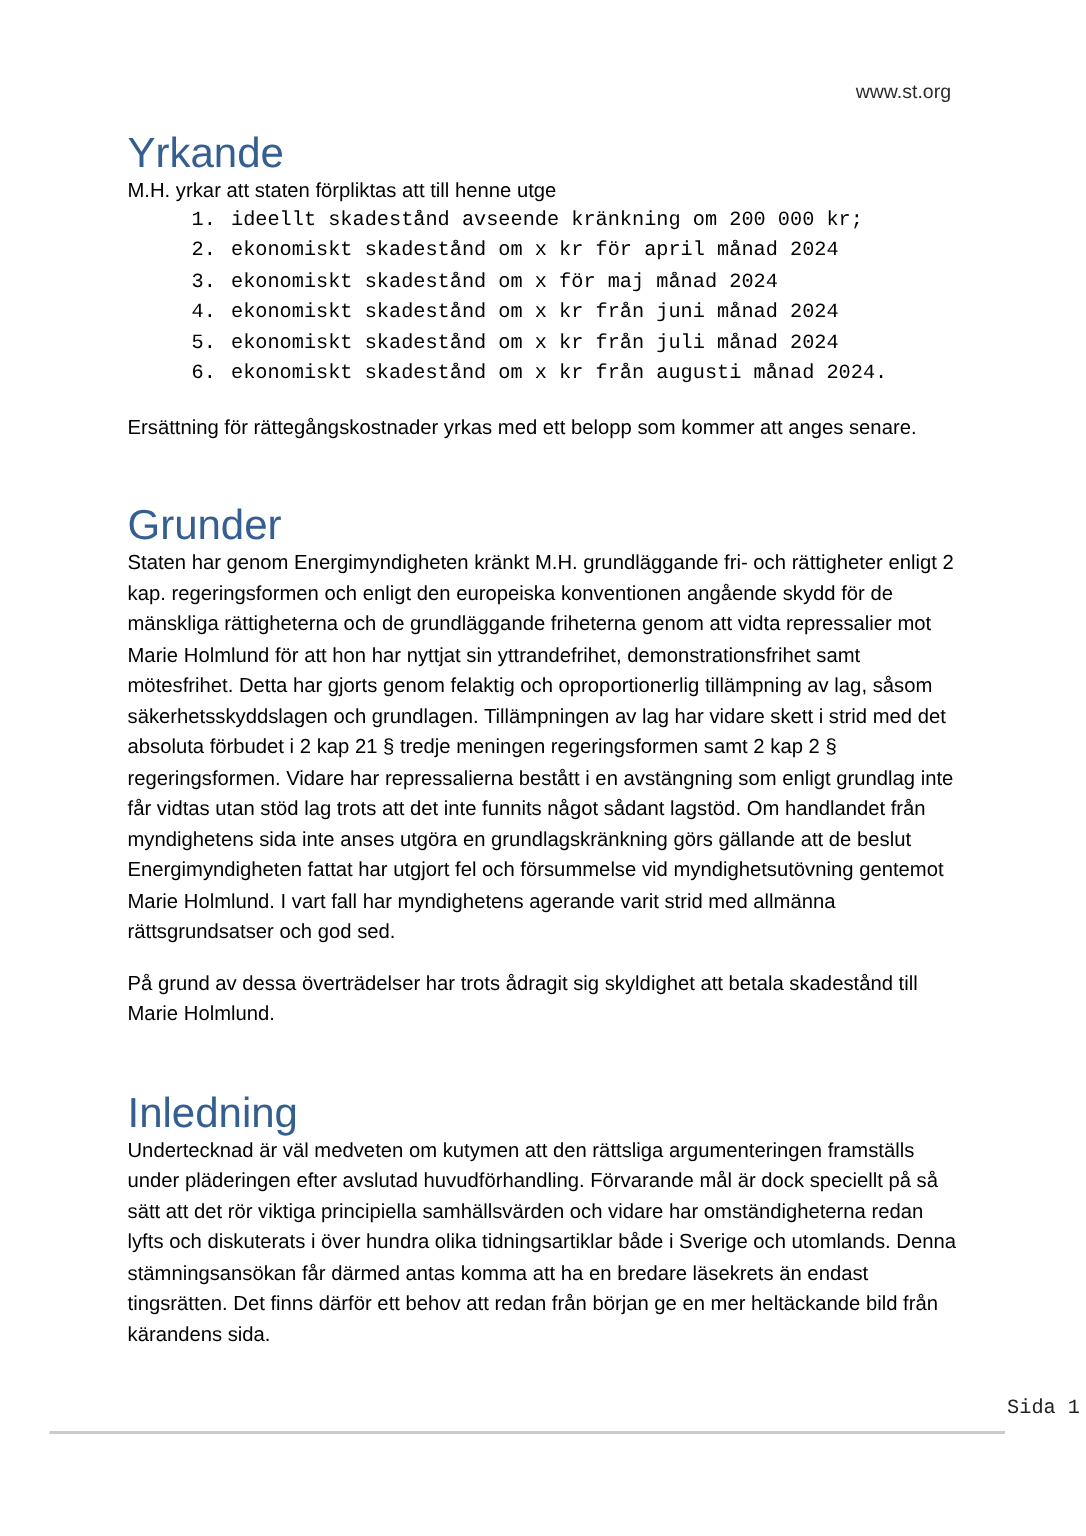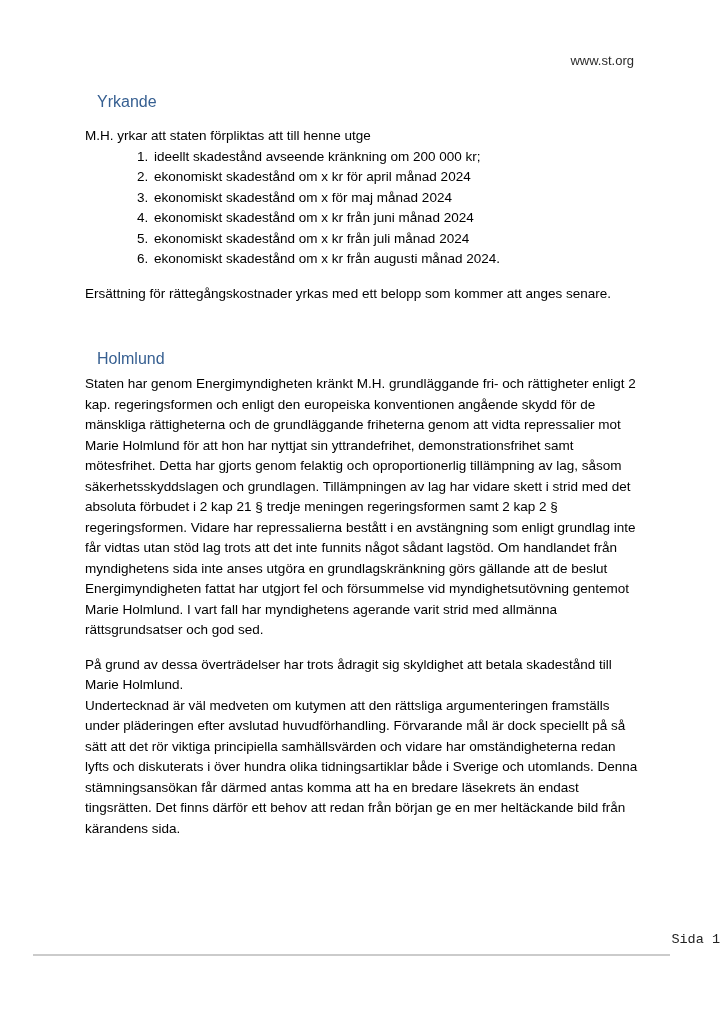--- a/index.html
+++ b/index.html
@@ -24,24 +24,24 @@
     line-height: 15px;
     color: #2b2b2b;
   }
   .content {
     position: absolute;
     left: 85px;
     top: 0;
     width: 556px;
   }
   .heading {
-    font-size: 16px;
+    font-size: 28px;
     font-weight: 400;
     color: #365F91;
-    margin: 12px;
+    margin: 0;
     line-height: 25px;
   }
   .heading.first {
     margin-top: 89px;
   }
   .heading.section {
     margin-top: 42px;
     margin-bottom: 3px;
   }
   .body-text, .claims li {
@@ -54,20 +54,21 @@
   }
   p.intro {
     margin-top: 3px;
   }
   p.spaced {
     margin-top: 14px;
   }
   ol.claims {
     margin: 0;
     padding-left: 67px;
+    font-family: Liberation Mono, monospace;
   }
   ol.claims li {
     padding-left: 2px;
   }
   .footer-divider {
     position: absolute;
     left: 33px;
     right: 54px;
     top: 954px;
     height: 2px;
@@ -101,26 +102,27 @@
       <li>ekonomiskt skadestånd om x kr för april månad 2024</li>
       <li>ekonomiskt skadestånd om x för maj månad 2024</li>
       <li>ekonomiskt skadestånd om x kr från juni månad 2024</li>
       <li>ekonomiskt skadestånd om x kr från juli månad 2024</li>
       <li>ekonomiskt skadestånd om x kr från augusti månad 2024.</li>
     </ol>
 
 
     <p class="body-text spaced">Ersättning för rättegångskostnader yrkas med ett belopp som kommer att anges senare.</p>
 
-    <h1 class="heading section">Holmlund</h1>
+    <h1 class="heading section">Grunder</h1>
 
     <p class="body-text">Staten har genom Energimyndigheten kränkt M.H. grundläggande fri- och rättigheter enligt 2 kap. regeringsformen och enligt den europeiska konventionen angående skydd för de mänskliga rättigheterna och de grundläggande friheterna genom att vidta repressalier mot Marie Holmlund för att hon har nyttjat sin yttrandefrihet, demonstrationsfrihet samt mötesfrihet.  Detta har gjorts genom felaktig och oproportionerlig tillämpning av lag, såsom säkerhetsskyddslagen och grundlagen. Tillämpningen av lag har vidare skett i strid med det absoluta förbudet i 2 kap 21 § tredje meningen regeringsformen samt 2 kap 2 § regeringsformen. Vidare har repressalierna bestått i en avstängning som enligt grundlag inte får vidtas utan stöd lag trots att det inte funnits något sådant lagstöd. Om handlandet från myndighetens sida inte anses utgöra en grundlagskränkning görs gällande att de beslut Energimyndigheten fattat har utgjort fel och försummelse vid myndighetsutövning gentemot Marie Holmlund. I vart fall har myndighetens agerande varit strid med allmänna rättsgrundsatser och god sed.</p>
 
     <p class="body-text spaced">På grund av dessa överträdelser har trots ådragit sig skyldighet att betala skadestånd till Marie Holmlund.</p>
 
+    <h1 class="heading section">Inledning</h1>
 
     <p class="body-text">Undertecknad är väl medveten om kutymen att den rättsliga argumenteringen framställs under pläderingen efter avslutad huvudförhandling. Förvarande mål är dock speciellt på så sätt att det rör viktiga principiella samhällsvärden och vidare har omständigheterna redan lyfts och diskuterats i över hundra olika tidningsartiklar både i Sverige och utomlands. Denna stämningsansökan får därmed antas komma att ha en bredare läsekrets än endast tingsrätten. Det finns därför ett behov att redan från början ge en mer heltäckande bild från kärandens sida.</p>
 
   </div>
 
   <div class="footer-divider"></div>
 
   <span class="page-number">Sida 1</span>
 
 </div>

